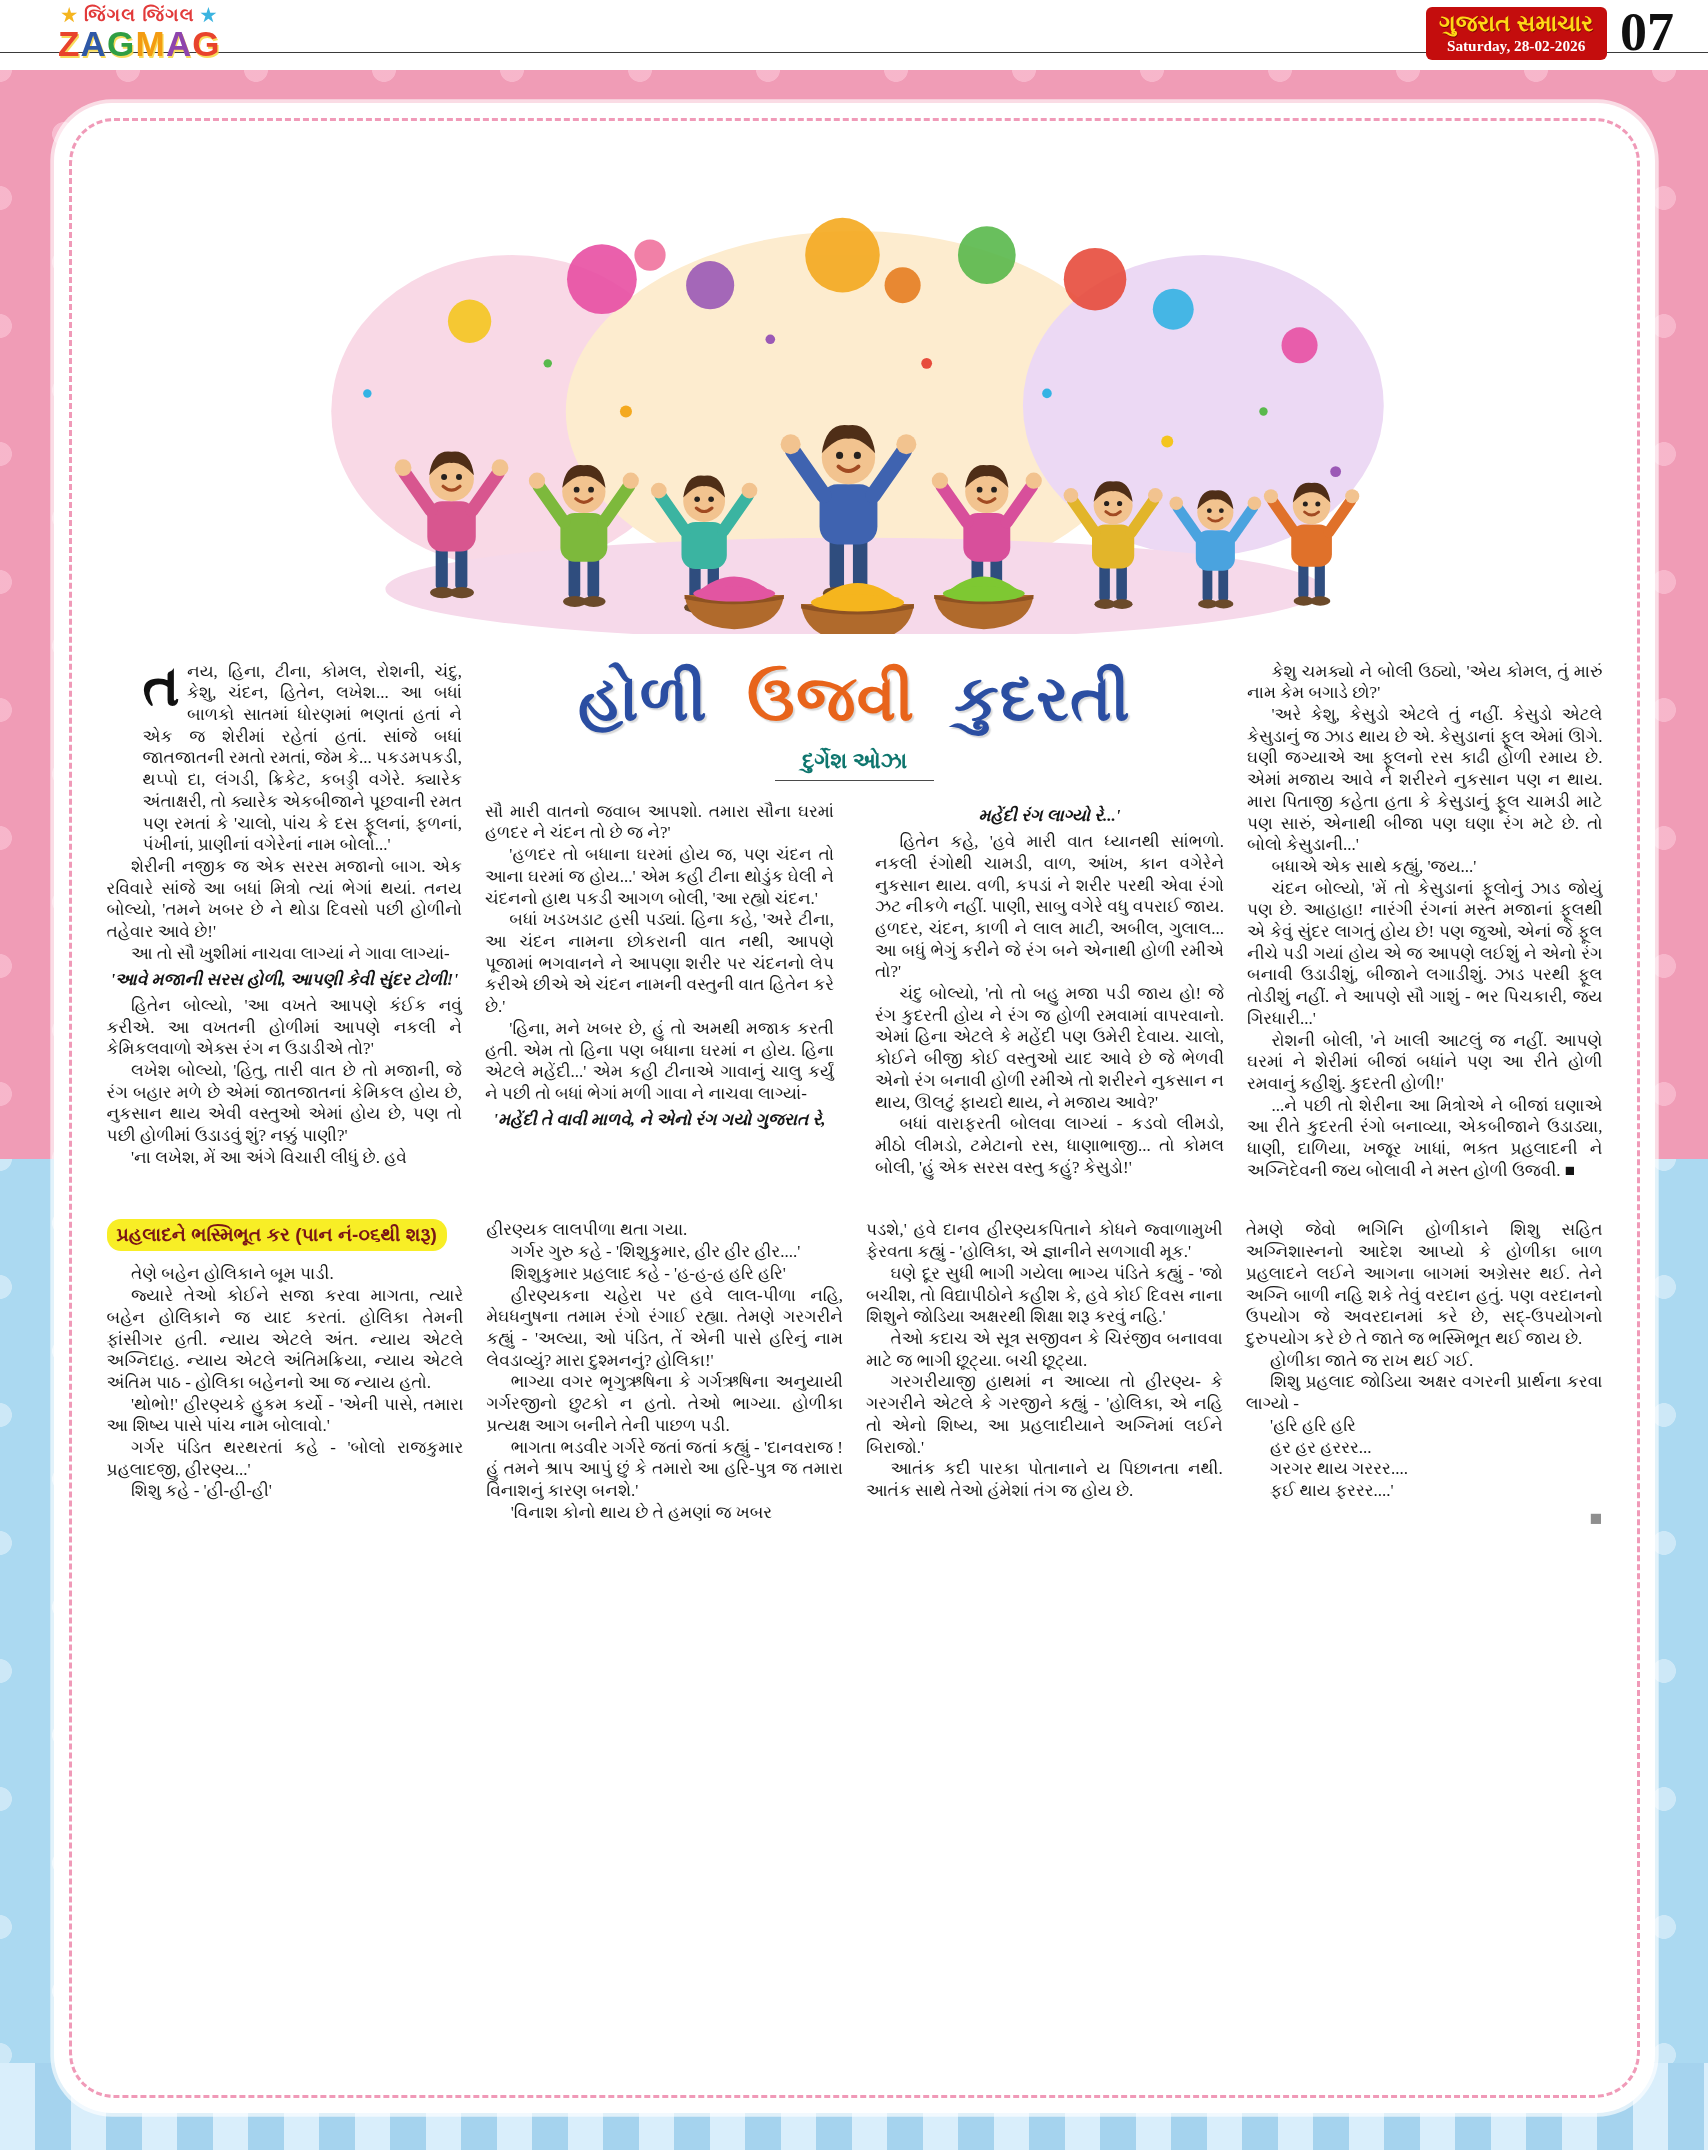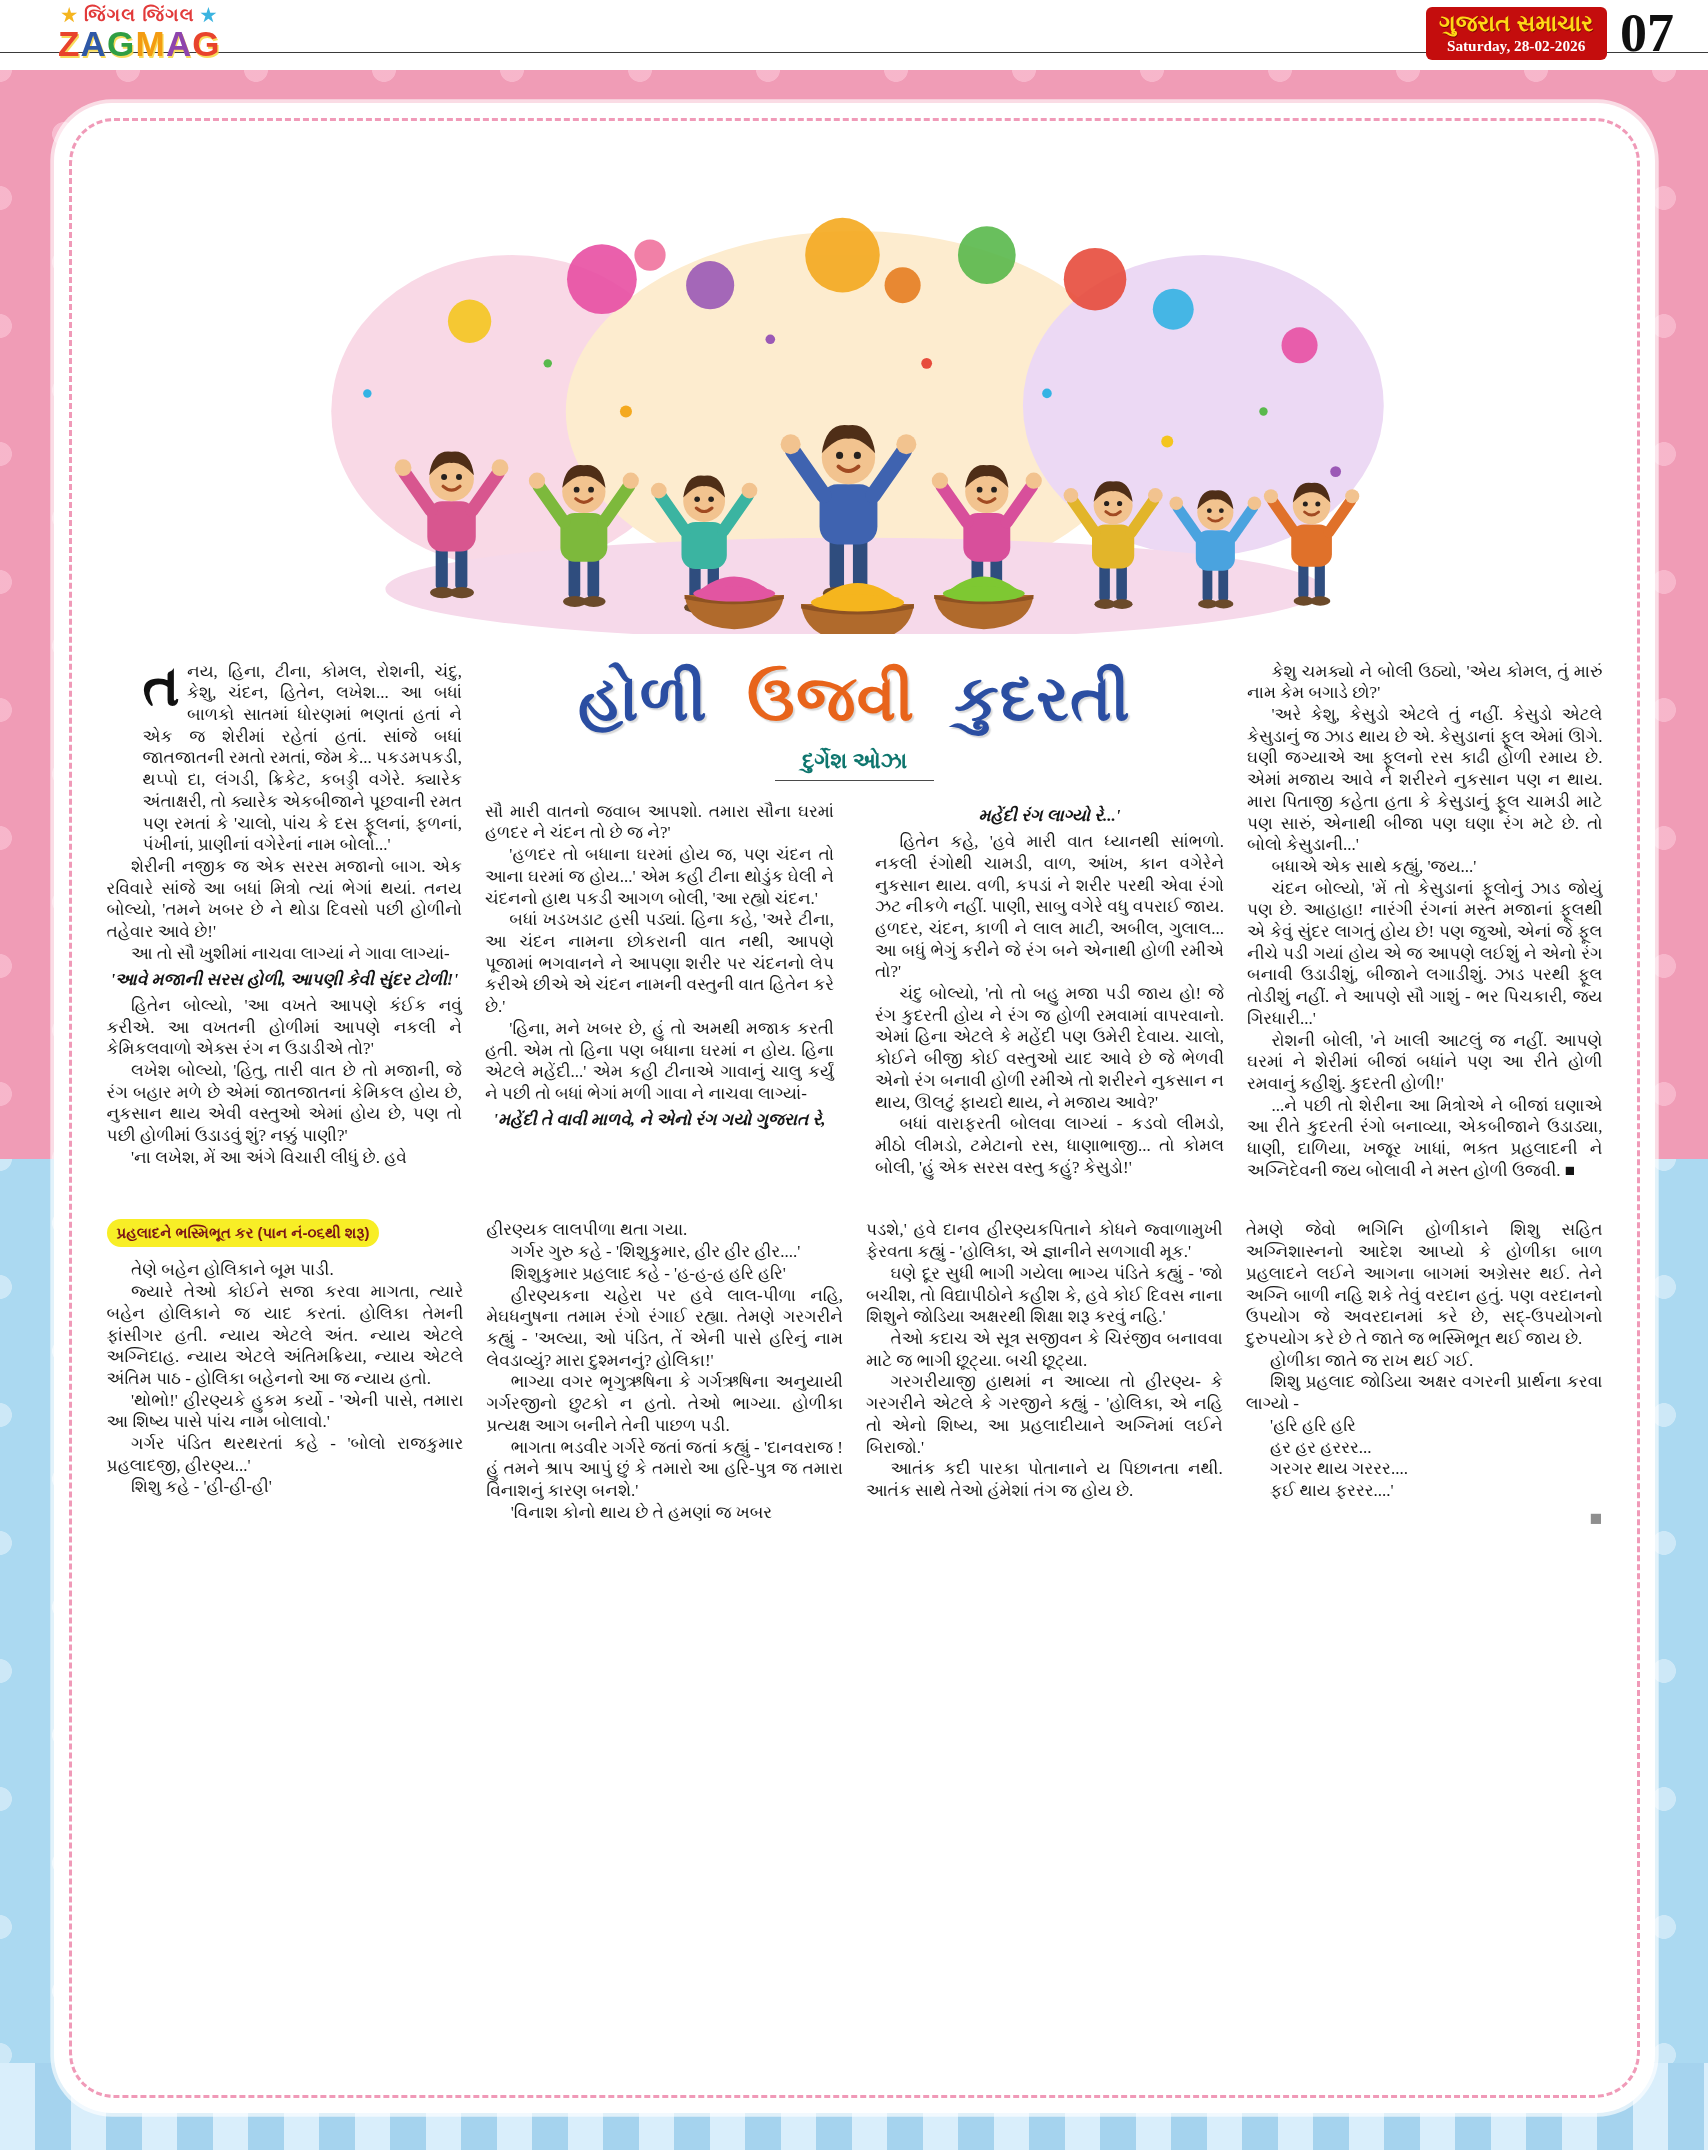--- a/index.html
+++ b/index.html
@@ -25,21 +25,21 @@
     font-family:"Liberation Sans", sans-serif;
     font-size:18.3px; font-weight:bold; color:#e23a3a; letter-spacing:1.2px;
   }
   .logo-top::before { content:"★ "; color:#f5b51e; }
   .logo-top::after  { content:" ★"; color:#3bb4e0; }
   .logo-main {
     font-family:"Liberation Sans", sans-serif;
     font-size:35px; font-weight:900; letter-spacing:1.2px; line-height:1;
     text-shadow:1.2px 1.8px 0 rgba(247,216,75,0.9);
   }
-  .mast-right { display:flex; align-items:center; gap:13.4px; }
+  .mast-right { display:flex; align-items:flex-start; gap:13.4px; }
   .mast-box {
     background:#c40d0d; border-radius:6.1px;
     padding:3.7px 13.4px 4.9px; text-align:center; margin-top:3.7px;
   }
   .mast-paper {
     font-family:"Liberation Sans", sans-serif;
     color:#ffd816; font-size:23px; font-weight:bold; line-height:1.1;
     text-shadow:0.6px 0.6px 0 #7d0606;
   }
   .mast-date { color:#fff; font-size:15.3px; font-weight:bold; line-height:1.25; }
@@ -118,21 +118,21 @@
   }
   .para.end-gray { text-indent:0; text-align:right; color:#8f8f8f; font-size:21px; margin-top:6.1px; }
 
   .story-bottom {
     display:grid; grid-template-columns:repeat(4,1fr);
     column-gap:23px; margin-top:38px;
   }
   .s2-head {
     display:inline-block; background:#f8ee26; color:#7a1416;
     font-family:"Liberation Sans", sans-serif;
-    font-size:15px; font-weight:bold; padding:4.9px 9.8px;
+    font-size:19px; font-weight:bold; padding:4.9px 9.8px;
     border-radius:14px; margin-bottom:12.2px;
   }
 </style>
 </head>
 <body>
 
 <header class="header">
   <div class="logo">
     <div class="logo-top">જિંગલ જિંગલ</div>
     <div class="logo-main"><span style="color: rgb(232, 67, 44);">Z</span><span style="color: rgb(46, 88, 166);">A</span><span style="color: rgb(47, 158, 68);">G</span><span style="color: rgb(243, 156, 18);">M</span><span style="color: rgb(142, 68, 173);">A</span><span style="color: rgb(232, 67, 44);">G</span></div>

